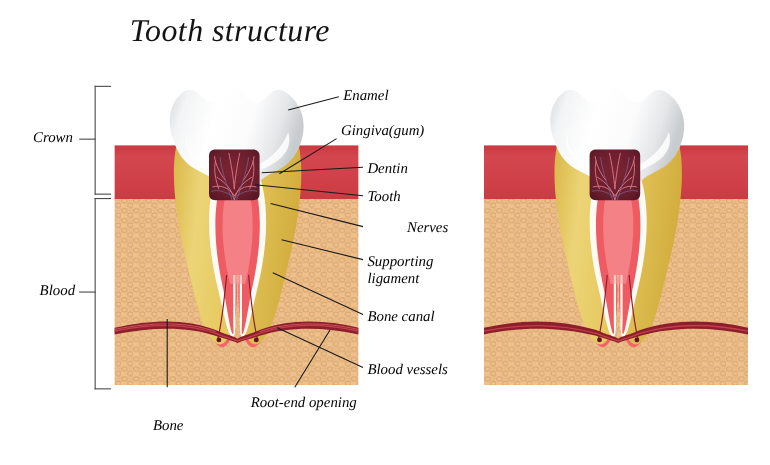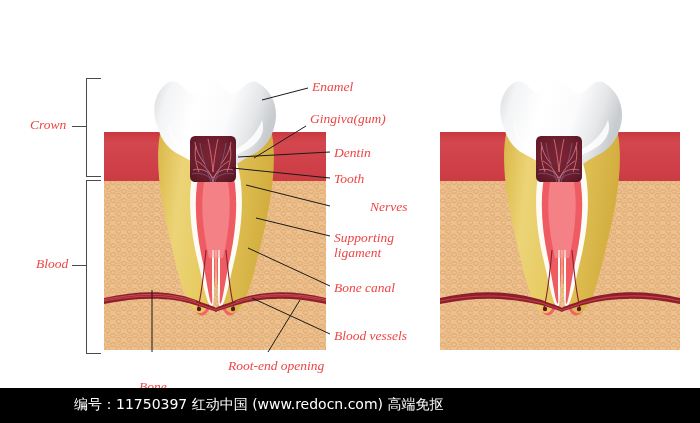--- a/index.html
+++ b/index.html
@@ -9,21 +9,21 @@
   #title{
     position:absolute;left:118px;top:12px;
     font-family:"Liberation Serif",serif;
     font-style:italic;font-size:29px;color:#141414;
     letter-spacing:.4px;white-space:nowrap;
   }
 
   .lbl{
     position:absolute;
     font-family:"Liberation Serif",serif;
-    font-style:italic;font-size:13.5px;color:#ef4444;
+    font-style:italic;font-size:13.5px;color:#000000;
     white-space:nowrap;line-height:1.08;
   }
   .lbl.two{white-space:normal;width:86px;}
 
   .bracket{position:absolute;border:1px solid #4a4a4a;border-right:none;}
   .btick{position:absolute;background:#4a4a4a;height:1px;}
 
   svg.fig{position:absolute;left:0;top:0;}
   #footer{
     position:absolute;left:0;top:388px;width:700px;height:35px;background:#000;
@@ -31,20 +31,21 @@
   #footer span{
     position:absolute;left:74px;top:8px;
     font-family:"DejaVu Sans",sans-serif;font-size:14px;color:#fff;white-space:nowrap;
   }
 </style>
 </head>
 <body>
 
 <div id="stage">
 
+  <div id="title">Tooth structure</div>
 
   <svg class="fig" width="700" height="388" viewBox="0 0 700 388">
     <defs>
 
       <pattern id="boneTex" width="11" height="9" patternUnits="userSpaceOnUse">
         <rect width="11" height="9" fill="#eec08d"></rect>
         <ellipse cx="3" cy="2.5" rx="2.6" ry="1.9" fill="none" stroke="#dba96f" stroke-width="1"></ellipse>
         <ellipse cx="8.5" cy="6.5" rx="2.6" ry="1.9" fill="none" stroke="#dba96f" stroke-width="1"></ellipse>
         <ellipse cx="9" cy="1.5" rx="1.8" ry="1.2" fill="none" stroke="#e0b079" stroke-width=".8"></ellipse>
       </pattern>
@@ -355,17 +356,14 @@
       <div class="lbl" style="left: 334px; top: 146px;">Dentin</div>
       <div class="lbl" style="left: 334px; top: 172px;">Tooth</div>
       <div class="lbl" style="left: 334px; top: 200px; margin-left: 36px;">Nerves</div>
       <div class="lbl two" style="left: 334px; top: 231px;">Supporting ligament</div>
       <div class="lbl" style="left: 334px; top: 281px;">Bone canal</div>
       <div class="lbl" style="left: 334px; top: 329px;">Blood vessels</div>
       <div class="lbl" style="left: 139px; top: 380px;">Bone</div>
       <div class="lbl" style="left: 228px; top: 359px;">Root-end opening</div>
     </div>
 
-  <div id="footer">
-    <span>编号：11750397    红动中国 (www.redocn.com)    高端免抠</span>
-  </div>
 
 </div>
 
 </body></html>

